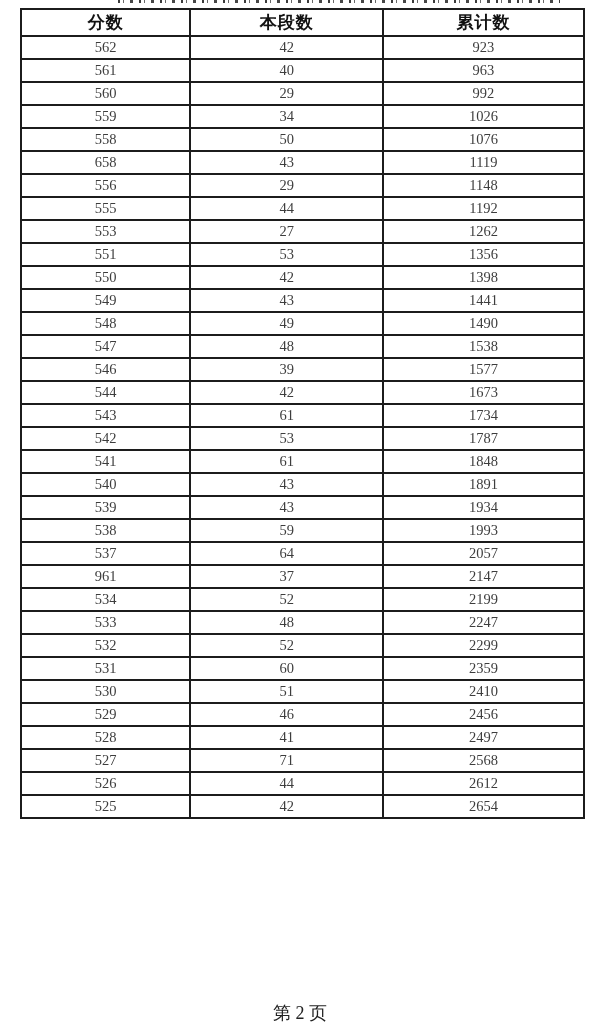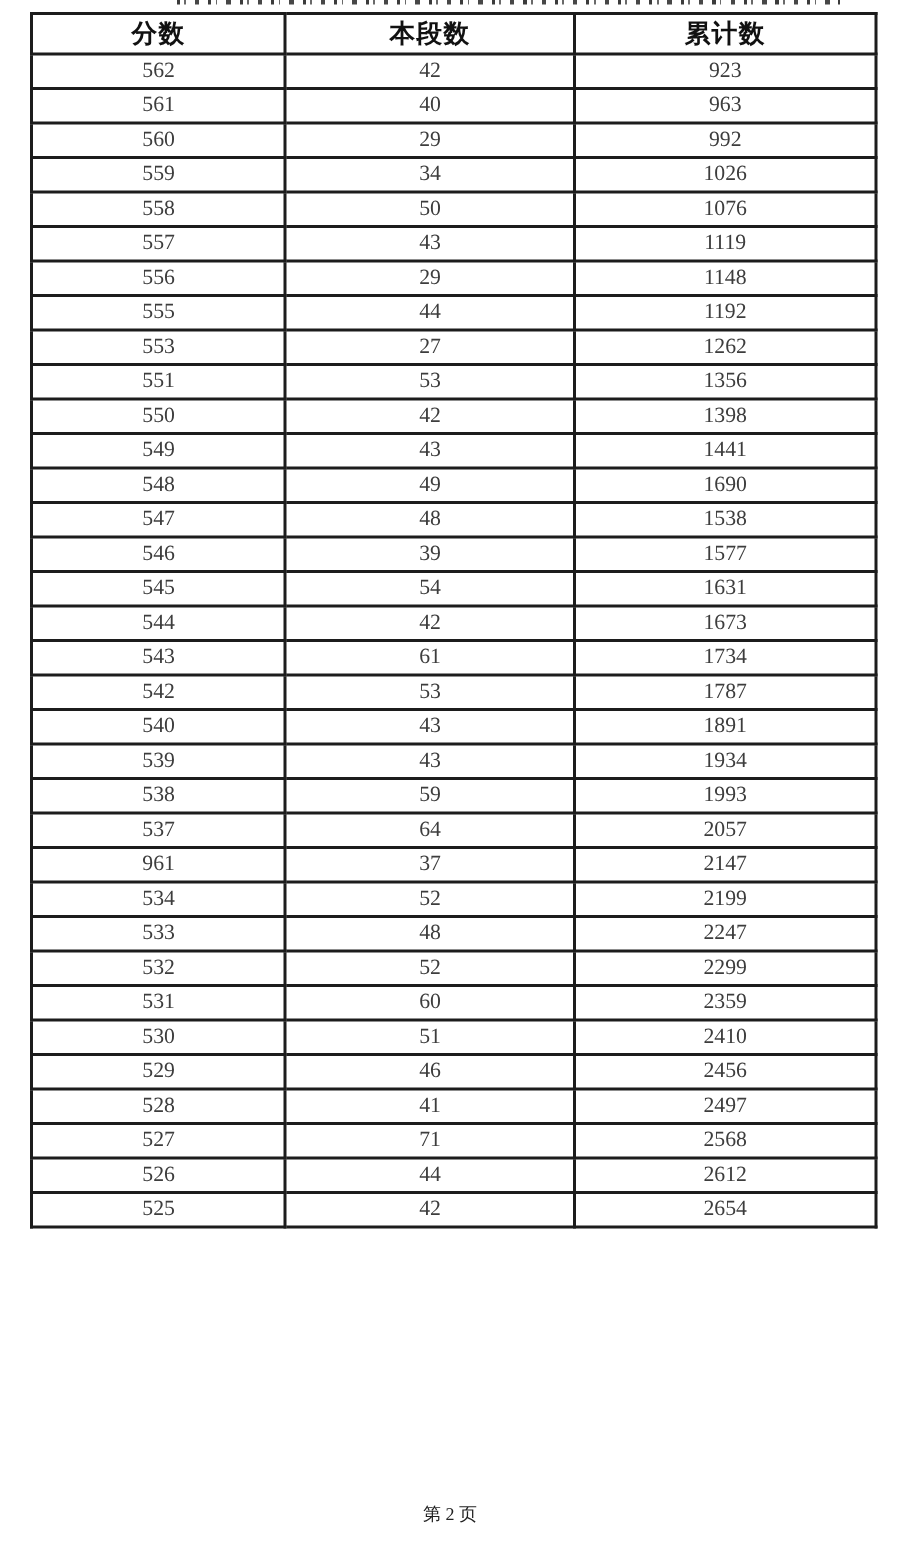--- a/index.html
+++ b/index.html
@@ -73,21 +73,21 @@
   .col-score { width: 30.1%; }
   .col-segment { width: 34.2%; }
   .col-cumulative { width: 35.7%; }
   .footer {
     position: absolute;
     top: 1001px;
     left: 0;
     width: 600px;
     text-align: center;
     font-family: "Liberation Serif", serif;
-    font-size: 12px;
+    font-size: 18px;
     color: var(--footer-text);
   }
 </style>
 </head>
 <body>
 
 <div class="page">
 
   <div class="title-fragment"></div>
 
@@ -124,21 +124,21 @@
           <td>559</td>
           <td>34</td>
           <td>1026</td>
         </tr>
         <tr>
           <td>558</td>
           <td>50</td>
           <td>1076</td>
         </tr>
         <tr>
-          <td>557</td>
+          <td>658</td>
           <td>43</td>
           <td>1119</td>
         </tr>
         <tr>
           <td>556</td>
           <td>29</td>
           <td>1148</td>
         </tr>
         <tr>
           <td>555</td>
@@ -161,53 +161,53 @@
           <td>1398</td>
         </tr>
         <tr>
           <td>549</td>
           <td>43</td>
           <td>1441</td>
         </tr>
         <tr>
           <td>548</td>
           <td>49</td>
-          <td>1690</td>
+          <td>1490</td>
         </tr>
         <tr>
           <td>547</td>
           <td>48</td>
           <td>1538</td>
         </tr>
         <tr>
           <td>546</td>
           <td>39</td>
           <td>1577</td>
         </tr>
         <tr>
-          <td>545</td>
-          <td>54</td>
-          <td>1631</td>
-        </tr>
-        <tr>
           <td>544</td>
           <td>42</td>
           <td>1673</td>
         </tr>
         <tr>
           <td>543</td>
           <td>61</td>
           <td>1734</td>
         </tr>
         <tr>
           <td>542</td>
           <td>53</td>
           <td>1787</td>
         </tr>
         <tr>
+          <td>541</td>
+          <td>61</td>
+          <td>1848</td>
+        </tr>
+        <tr>
           <td>540</td>
           <td>43</td>
           <td>1891</td>
         </tr>
         <tr>
           <td>539</td>
           <td>43</td>
           <td>1934</td>
         </tr>
         <tr>

